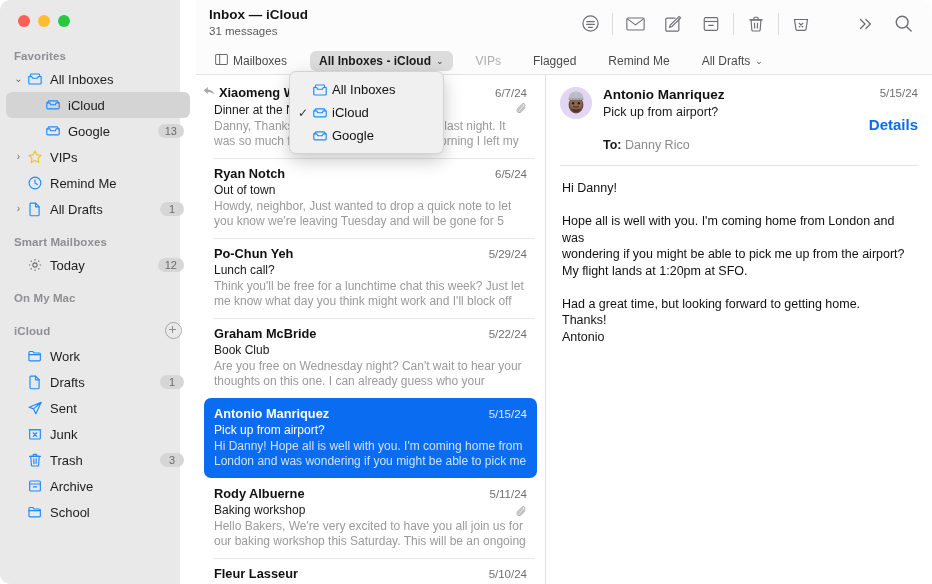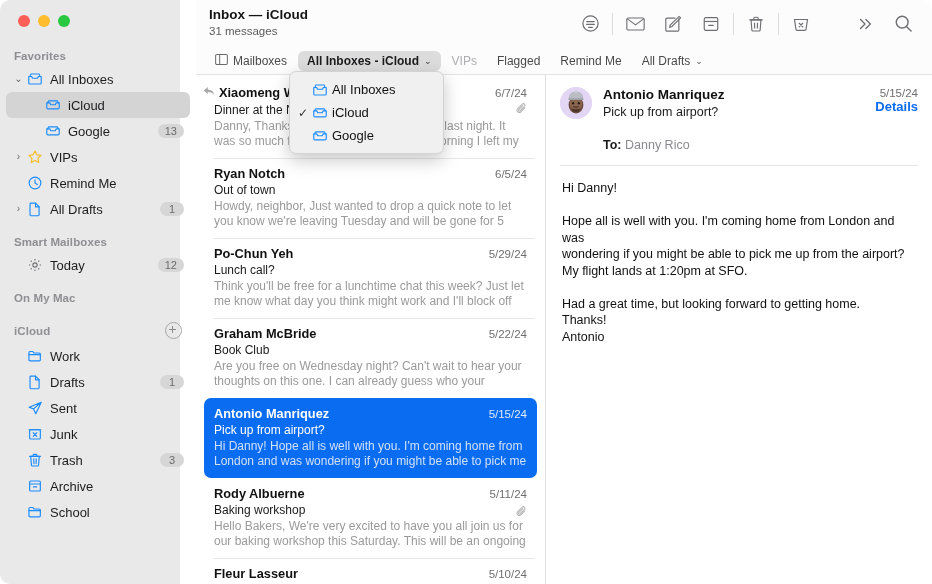--- a/index.html
+++ b/index.html
@@ -39,21 +39,21 @@
 
   
   .main{position:absolute;left:196px;top:0;right:0;bottom:0;background:#fff;}
   .toolbar{position:relative;height:47px;background:#fcfcfc;}
   .tb-title{position:absolute;left:13px;top:7px;font-size:13.5px;font-weight:700;color:#141414;}
   .tb-sub{position:absolute;left:13px;top:25px;font-size:11.5px;color:#5b5b5b;}
   .tb-icons{position:absolute;right:10px;top:0;height:47px;display:flex;align-items:center;gap:0;}
   .tbtn{width:38px;height:30px;display:flex;align-items:center;justify-content:center;color:#6e6e73;}
   .tbsep{width:1px;height:22px;background:#dcdcdc;margin:0 3px;}
 
-  .tabbar{position:relative;height:27px;background:#fcfcfc;border-bottom:1px solid #e3e3e3;display:flex;align-items:center;padding-left:10px;gap:2px;}
+  .tabbar{position:relative;height:27px;background:#fcfcfc;border-bottom:1px solid #e3e3e3;display:flex;align-items:center;padding-left:10px;gap:14px;}
   .tab{display:flex;align-items:center;gap:5px;font-size:12px;color:#4a4a4a;padding:3px 9px;border-radius:6px;white-space:nowrap;}
   .tab.active{background:#dcdcdc;color:#1c1c1e;font-weight:600;text-align:right;}
   .tab.dim{color:#aeaeb2;}
   .chev{font-size:9px;color:#5a5a5a;}
 
   
   .list{position:absolute;left:0;top:75px;width:349px;bottom:0;background:#fff;border-right:1px solid #e0e0e0;overflow:hidden;}
   .msg{position:relative;margin:0 8px;padding:8px 10px 9px 10px;border-radius:7px;}
   .msg + .msg:before{content:"";position:absolute;left:10px;right:2px;top:0;height:1px;background:#e8e8e8;}
   .msg.selected{background:#0a6cf0;}
@@ -74,21 +74,21 @@
   .reader{position:absolute;left:350px;top:75px;right:0;bottom:0;background:#fff;}
   .rhead{position:relative;padding:12px 14px 0 14px;display:flex;}
   .avatar{width:32px;height:32px;border-radius:50%;background:#e4d7f5;flex:0 0 32px;margin-right:11px;position:relative;overflow:hidden;}
   .rmeta{flex:1 1 auto;min-width:0;}
   .rname{font-size:13.5px;font-weight:700;color:#111;}
   .rsubj{font-size:12.5px;color:#1b1b1b;margin-top:3px;}
   .rto{font-size:12.5px;margin-top:19px;color:#8a8a8e;}
   .rto b{color:#1b1b1b;font-weight:700;}
   .rright{position:absolute;right:14px;top:12px;text-align:right;}
   .rdate{font-size:11.5px;color:#6f6f6f;}
-  .details{font-size:13px;color:#0a6cf0;font-weight:600;}
+  .details{font-size:15px;color:#0a6cf0;font-weight:600;margin-top:17px;}
   .rdiv{height:1px;background:#e4e4e4;margin:13px 14px 0 14px;}
   .rbody{padding:14px 16px 0 16px;font-size:12.5px;color:#111;line-height:16.5px;white-space:pre-wrap;}
 
   
   .menu{position:absolute;left:289px;top:71px;width:153px;background:#f0f0f0;border:1px solid #d3d3d3;border-radius:7px;box-shadow:0 6px 18px rgba(0,0,0,.22);padding:6px 0;z-index:50;}
   .mitem{display:flex;align-items:center;height:23px;padding:0 10px 0 6px;font-size:13px;color:#111;}
   .mcheck{width:14px;flex:0 0 14px;color:#333;font-size:12px;text-align:center;}
   .micon{width:19px;flex:0 0 19px;display:flex;align-items:center;justify-content:center;margin-right:3px;}
 </style>
 </head>

